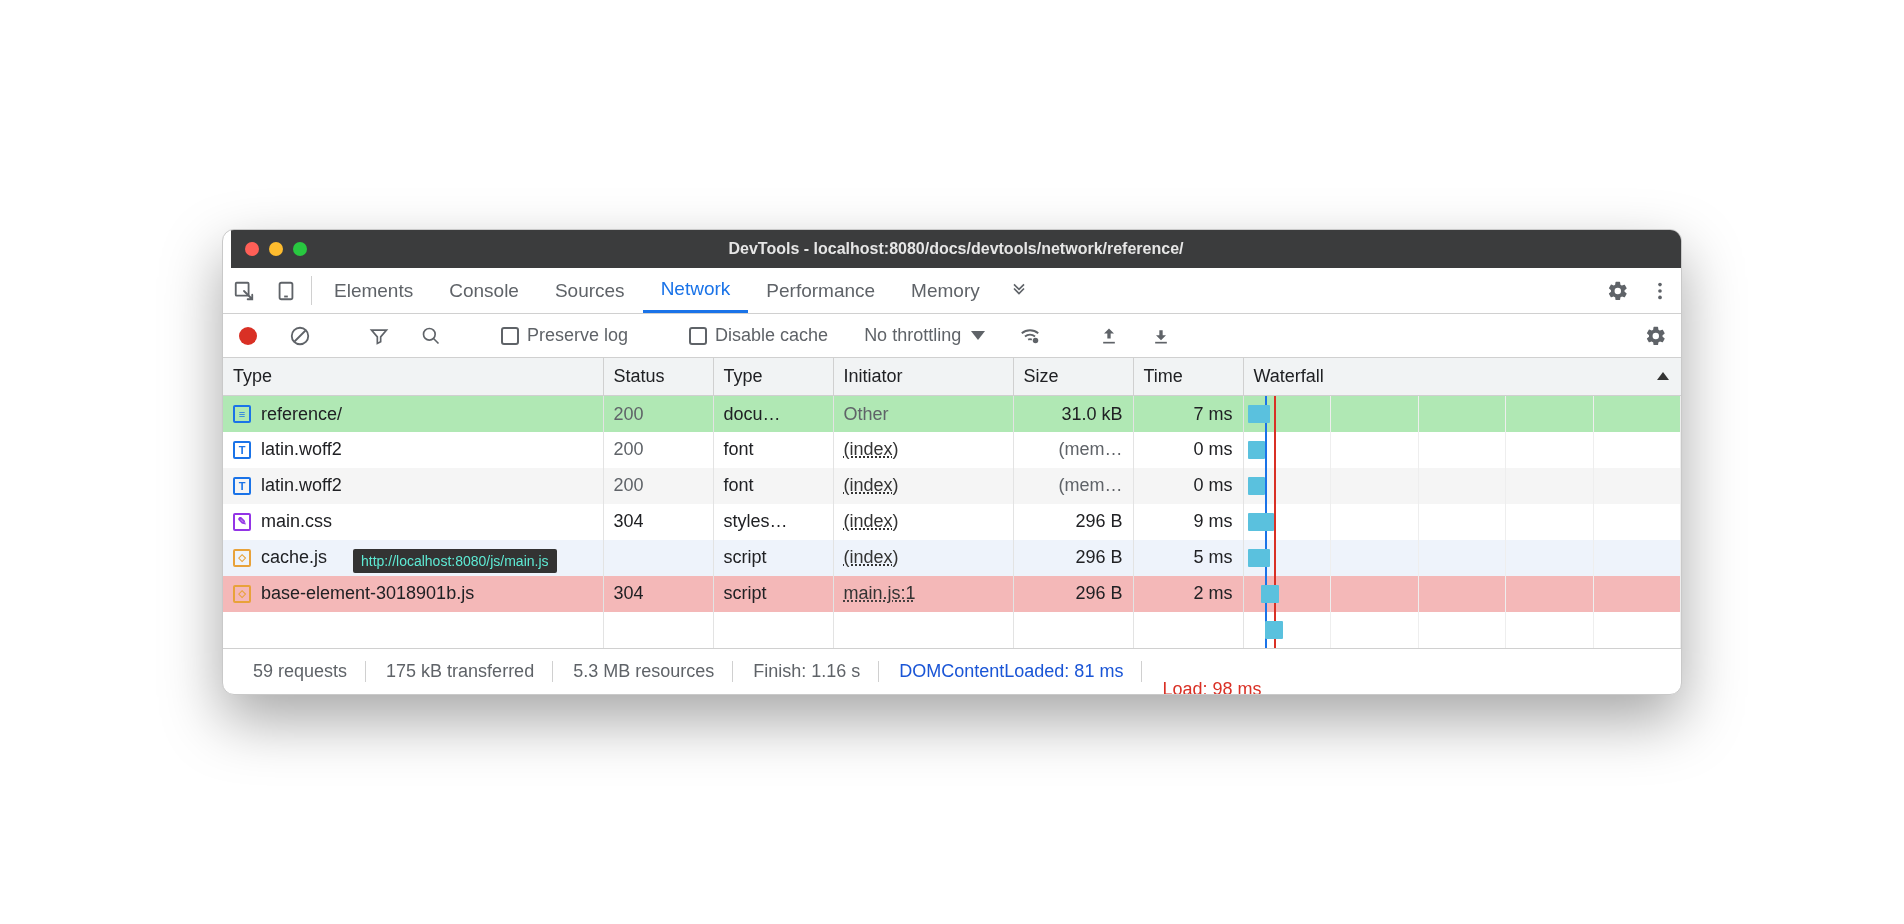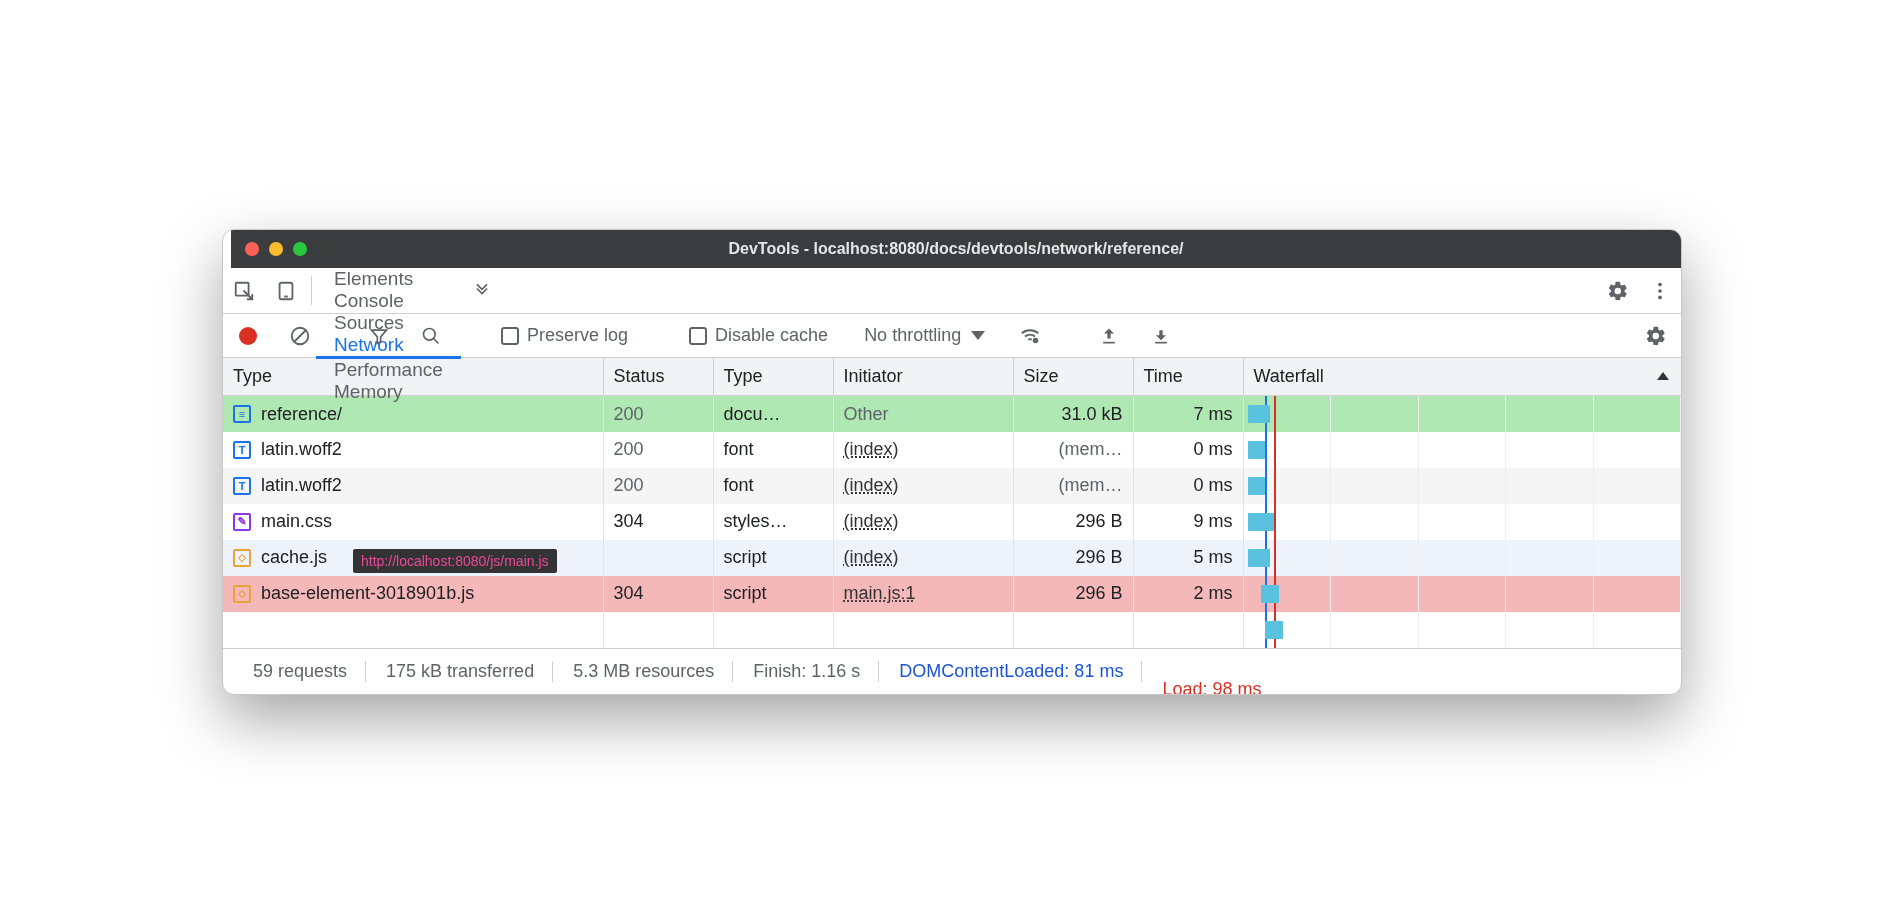--- a/index.html
+++ b/index.html
@@ -120,21 +120,21 @@
   .initiator-link { text-decoration: underline dotted; color: #333; }
   .num { text-align: right; }
   .gray { color: #5f6368; }
   .waterfall-cell { position: relative; padding: 0 !important; }
   .wf-grid { position:absolute; inset:0; display:flex; }
   .wf-grid div { flex:1; border-right:1px solid #eee; }
   .wf-bar { position:absolute; top: 9px; height: 18px; background: #5ac1de; border-radius:1px; }
   .wf-line-red { position:absolute; top:0; bottom:0; width:2px; background:#d93025; }
   .wf-line-blue { position:absolute; top:0; bottom:0; width:2px; background:#1a73e8; }
   .tooltip {
-    position: absolute; background: #333; color: #ec4899; font-size: 14px;
+    position: absolute; background: #333; color: #5eead4; font-size: 14px;
     padding: 4px 8px; border-radius: 2px; left: 120px; top: 2px; white-space: nowrap;
   }
   .statusbar {
     border-top: 1px solid #d0d0d0;
     height: 46px;
     display: flex; align-items: center;
     font-size: 18px; color: #5f6368;
     padding: 0 12px; gap: 2px;
   }
   .statusbar .seg { padding: 0 18px; border-right: 1px solid #d0d0d0; }
@@ -172,21 +172,21 @@
           <path d="M12 12 L21 21 M16 21 L21 21 L21 16" stroke-linecap="round"></path>
         </svg>
     </div>
     <div class="iconbtn">
       <svg width="22" height="22" viewBox="0 0 24 24" fill="none" stroke="#5f6368" stroke-width="2">
           <rect x="5" y="3" width="14" height="18" rx="2"></rect>
           <line x1="10" y1="18" x2="14" y2="18"></line>
         </svg>
     </div>
     <div class="vsep"></div>
-    <div id="tabs-container" style="display: flex; flex-direction: column;">
+    <div id="tabs-container" style="display: flex;">
         <div class="tab">Elements</div>
         <div class="tab">Console</div>
         <div class="tab">Sources</div>
         <div class="tab active">Network</div>
         <div class="tab">Performance</div>
         <div class="tab">Memory</div>
       </div>
     <div class="iconbtn">
       <svg width="20" height="20" viewBox="0 0 24 24" fill="none" stroke="#5f6368" stroke-width="2">
           <path d="M6 9l6 6 6-6"></path>

